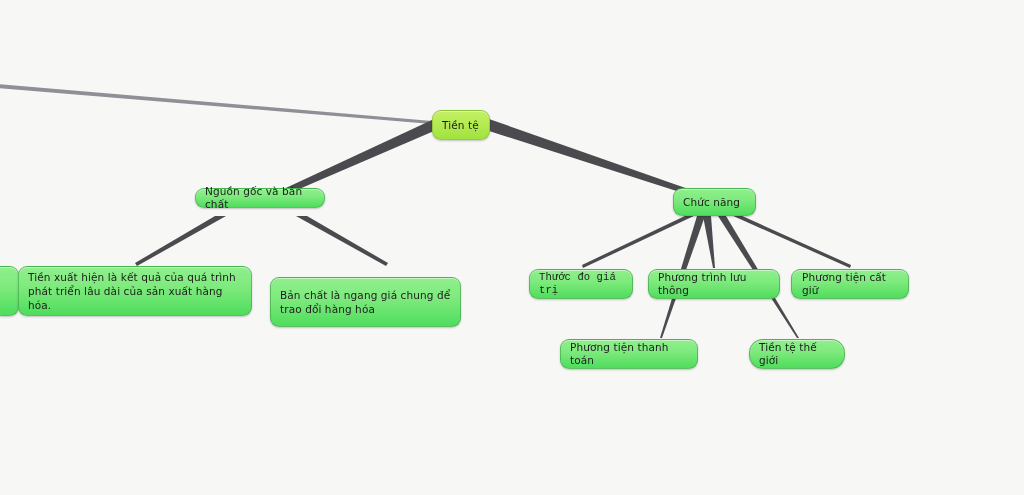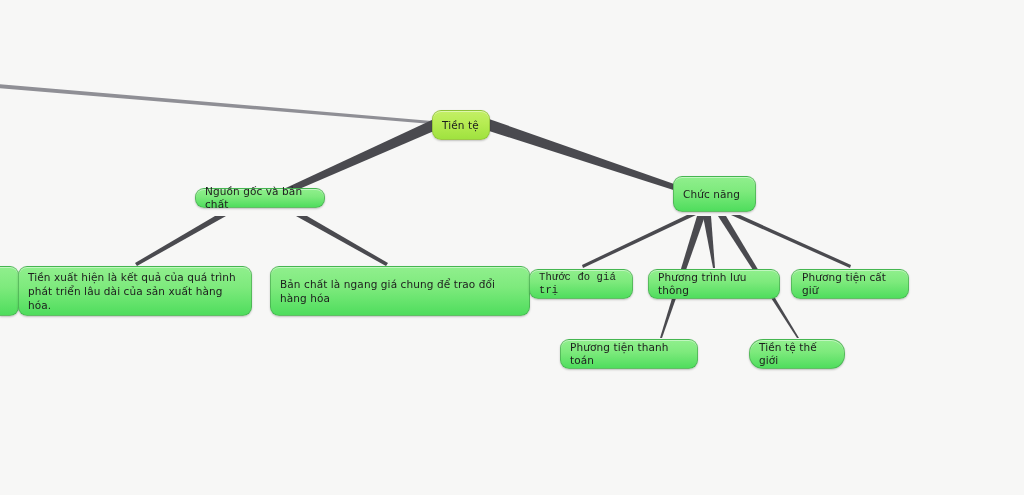--- a/index.html
+++ b/index.html
@@ -97,29 +97,29 @@
   </div>
 
   <div class="node root" style="left:432px; top:110px; width:58px; height:30px;">
     <span class="node-label">Tiền tệ</span>
   </div>
 
   <div class="node" style="left:195px; top:188px; width:130px; height:20px;border-radius:9px;">
     <span class="node-label">Nguồn gốc và bản chất</span>
   </div>
 
-  <div class="node" style="left:673px; top:176px; width:83px; height:36px;">
+  <div class="node" style="left:673px; top:188px; width:83px; height:28px;">
     <span class="node-label">Chức năng</span>
   </div>
 
   <div class="node multiline" style="left:18px; top:266px; width:234px; height:50px;">
     <span class="node-label">Tiền xuất hiện là kết quả của quá trình phát triển lâu dài của sản xuất hàng hóa.</span>
   </div>
 
-  <div class="node multiline" style="left:270px; top:266px; width:260px; height:50px;">
+  <div class="node multiline" style="left:270px; top:277px; width:191px; height:50px;">
     <span class="node-label">Bản chất là ngang giá chung để trao đổi hàng hóa</span>
   </div>
 
   <div class="node" style="left:529px; top:269px; width:104px; height:30px;font-family:Liberation Mono, monospace;">
     <span class="node-label">Thước đo giá trị</span>
   </div>
 
   <div class="node" style="left:648px; top:269px; width:132px; height:30px;">
     <span class="node-label">Phương trình lưu thông</span>
   </div>

